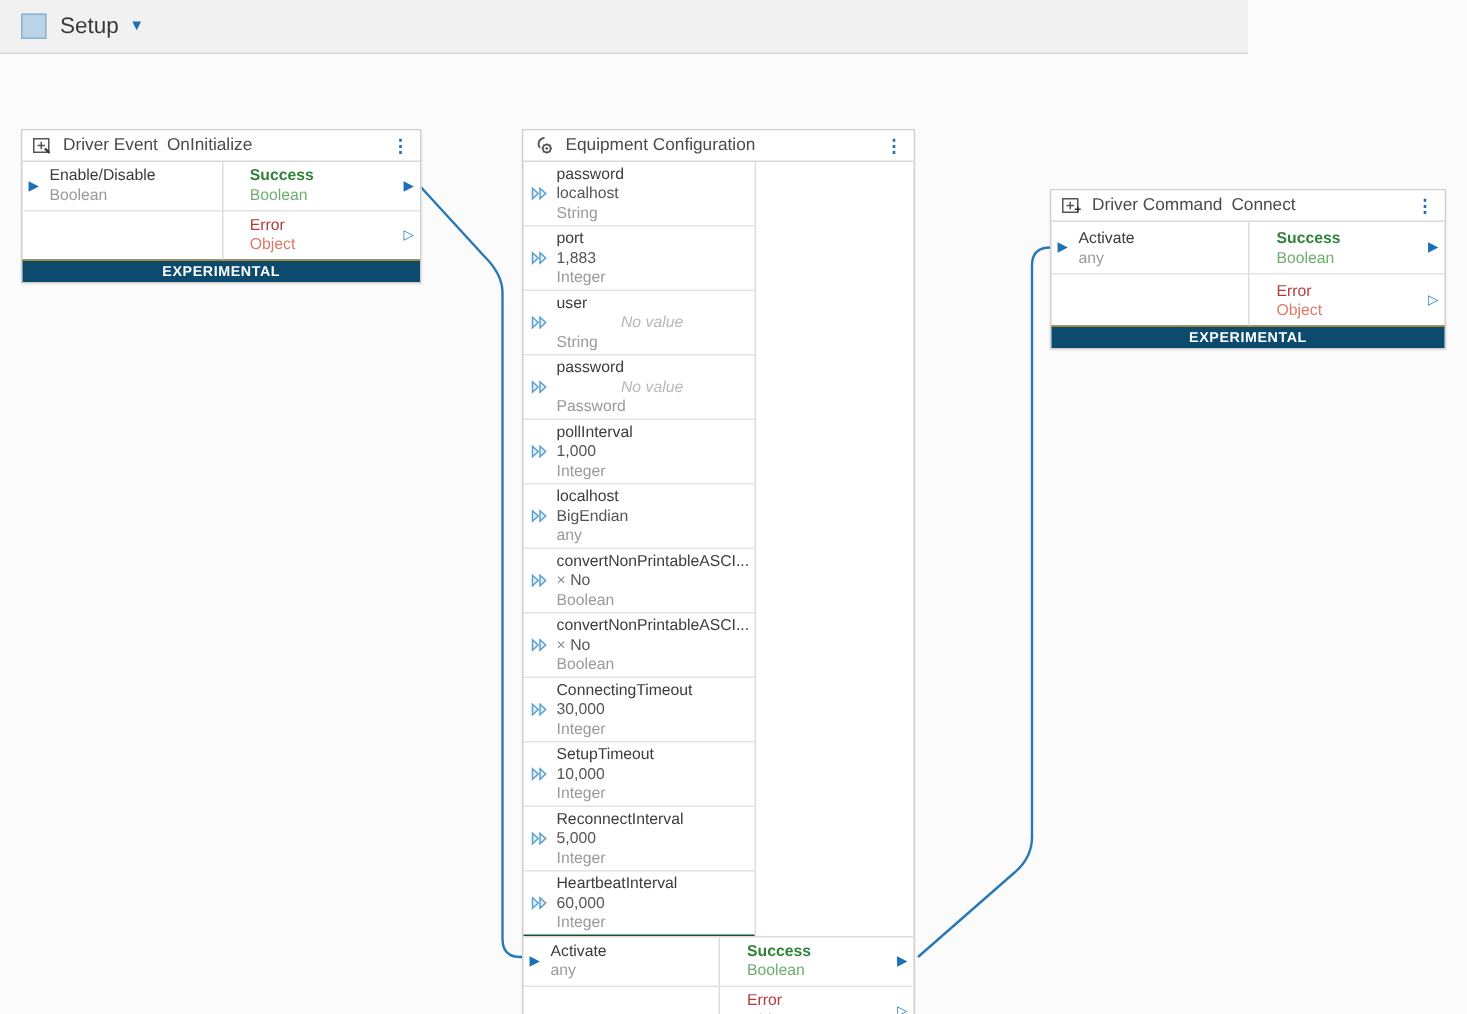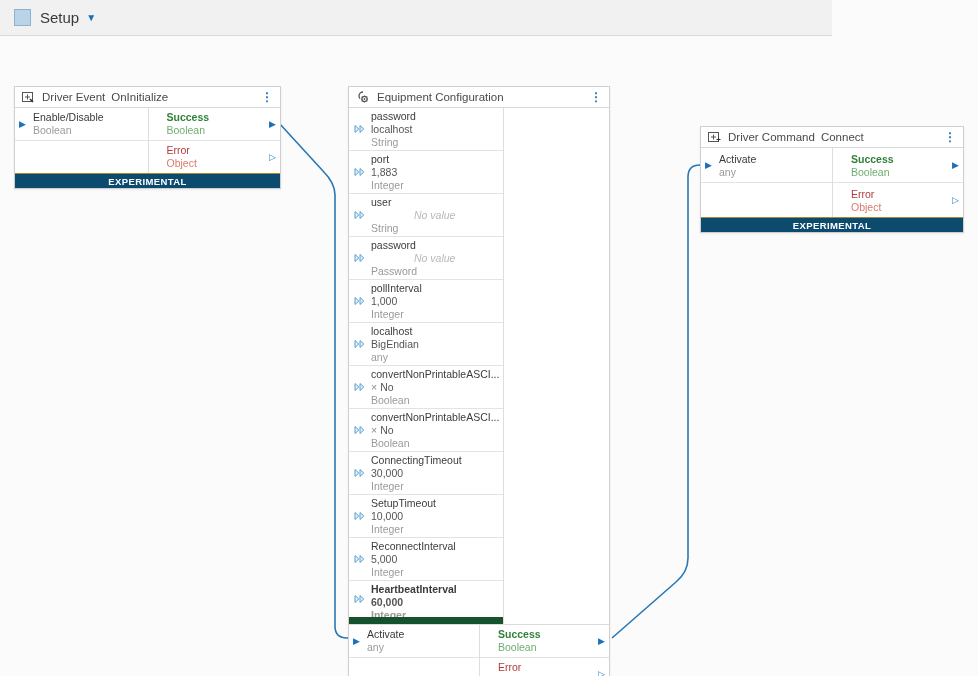--- a/index.html
+++ b/index.html
@@ -56,21 +56,21 @@
   .arrow.out{ right:4px; }
   .arrow.hollow{ color:#2a85c7; }
 
   
   .eq-body{ display:grid; grid-template-columns:1fr 1fr; }
   .eq-right{ border-left:1px solid #dedede; }
   .param-row{
     position:relative; height:43px; padding:2px 4px 2px 22px;
     border-bottom:1px solid #e3e3e3; overflow:hidden;
   }
-  .param-row:last-child{ border-bottom:7px solid #14532d;font-weight:bold; }
+  .param-row:last-child{ border-bottom:1px solid #14532d; }
   .param-name{ color:#3c3c3c; line-height:13px; white-space:nowrap; }
   .param-value{ color:#555; line-height:13px; white-space:nowrap; }
   .param-value.no-value{ color:#b8b8b8; font-style:italic;margin-left:43px; }
   .param-type{ color:#9a9a9a; line-height:13px; }
   .chev{ position:absolute; left:5px; top:50%; transform:translateY(-50%); display:flex; }
   .x-glyph{ color:#8a8a8a; margin-right:3px; }
 
   .n1{ left:14px; top:50px; width:267px; }
   .n2{ left:348px; top:50px; width:262px; }
   .n3{ left:700px; top:90px; width:264px; }

